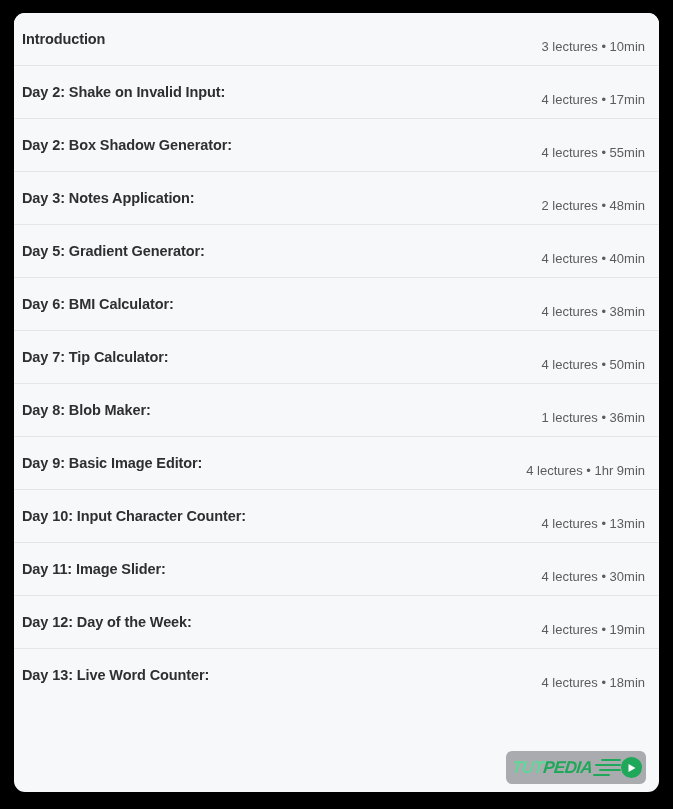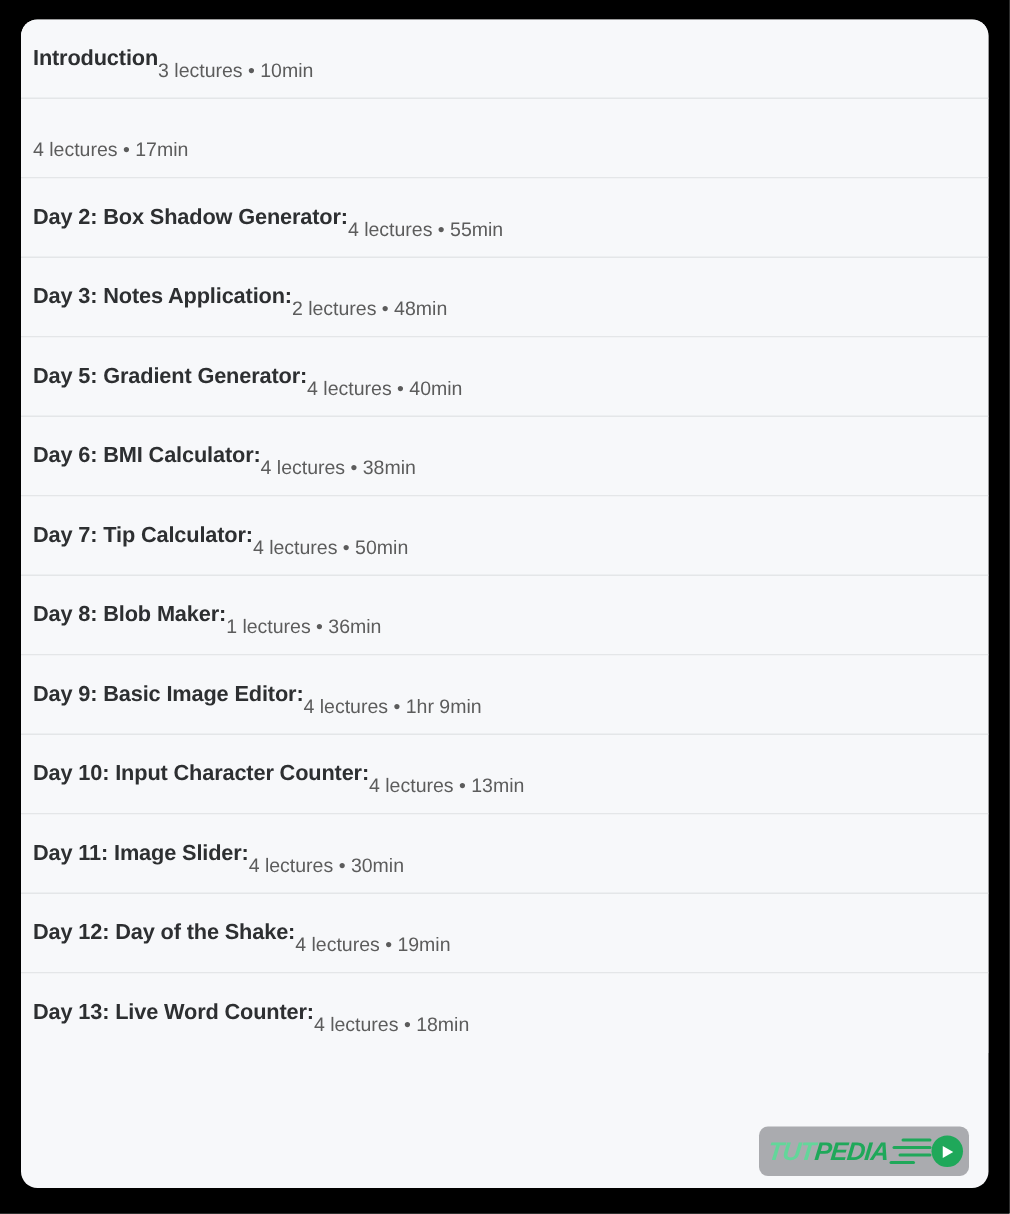--- a/index.html
+++ b/index.html
@@ -35,20 +35,21 @@
 
   .section-list {
     display: block;
     width: 100%;
   }
 
   .section-row {
     position: relative;
     display: flex;
     align-items: center;
+    justify-content: space-between;
     height: 53px;
     padding: 0 14px 0 8px;
     background: #f7f8fa;
     border-bottom: 1px solid #e4e6e8;
   }
 
   .section-row:last-child {
     border-bottom: none;
   }
 
@@ -143,20 +144,21 @@
 
 <div id="stage">
 
   <div id="curriculum-card">
     <div class="section-list" id="section-list">
         <div class="section-row">
           <span class="section-title">Introduction</span>
           <span class="section-meta">3 lectures • 10min</span>
         </div>
         <div class="section-row">
+          <span class="section-title">Day 2: Shake on Invalid Input:</span>
           <span class="section-meta">4 lectures • 17min</span>
         </div>
         <div class="section-row">
           <span class="section-title">Day 2: Box Shadow Generator:</span>
           <span class="section-meta">4 lectures • 55min</span>
         </div>
         <div class="section-row">
           <span class="section-title">Day 3: Notes Application:</span>
           <span class="section-meta">2 lectures • 48min</span>
         </div>
@@ -182,21 +184,21 @@
         </div>
         <div class="section-row">
           <span class="section-title">Day 10: Input Character Counter:</span>
           <span class="section-meta">4 lectures • 13min</span>
         </div>
         <div class="section-row">
           <span class="section-title">Day 11: Image Slider:</span>
           <span class="section-meta">4 lectures • 30min</span>
         </div>
         <div class="section-row">
-          <span class="section-title">Day 12: Day of the Shake:</span>
+          <span class="section-title">Day 12: Day of the Week:</span>
           <span class="section-meta">4 lectures • 19min</span>
         </div>
         <div class="section-row">
           <span class="section-title">Day 13: Live Word Counter:</span>
           <span class="section-meta">4 lectures • 18min</span>
         </div>
       </div>
   </div>
 
   <div id="watermark">

